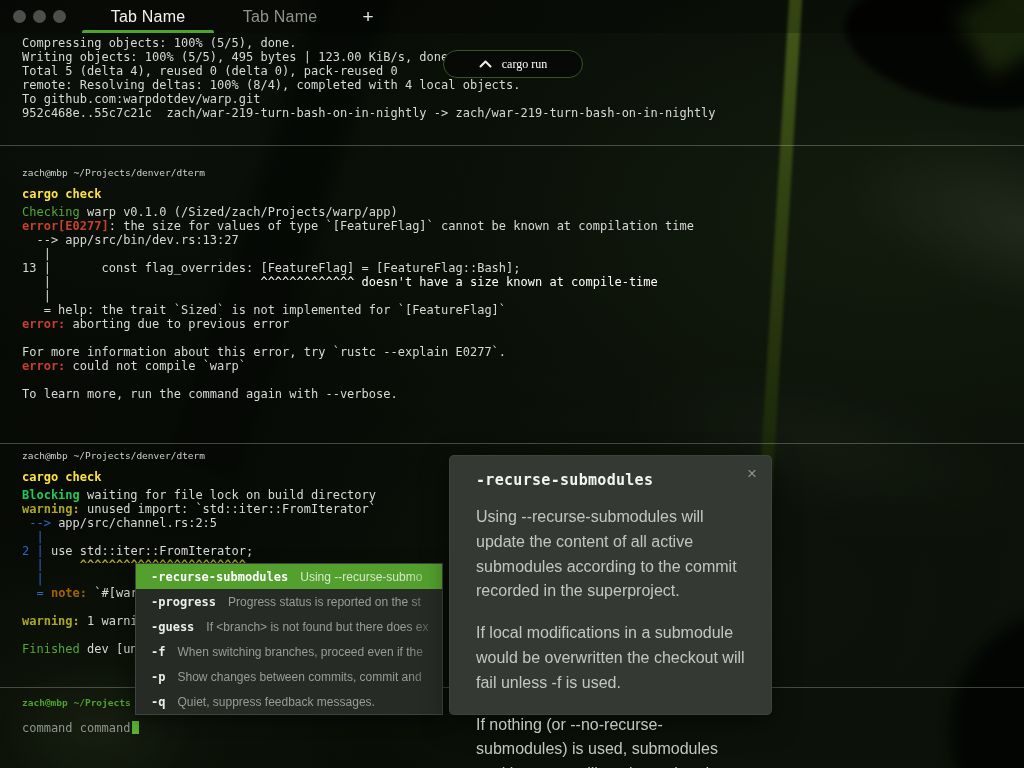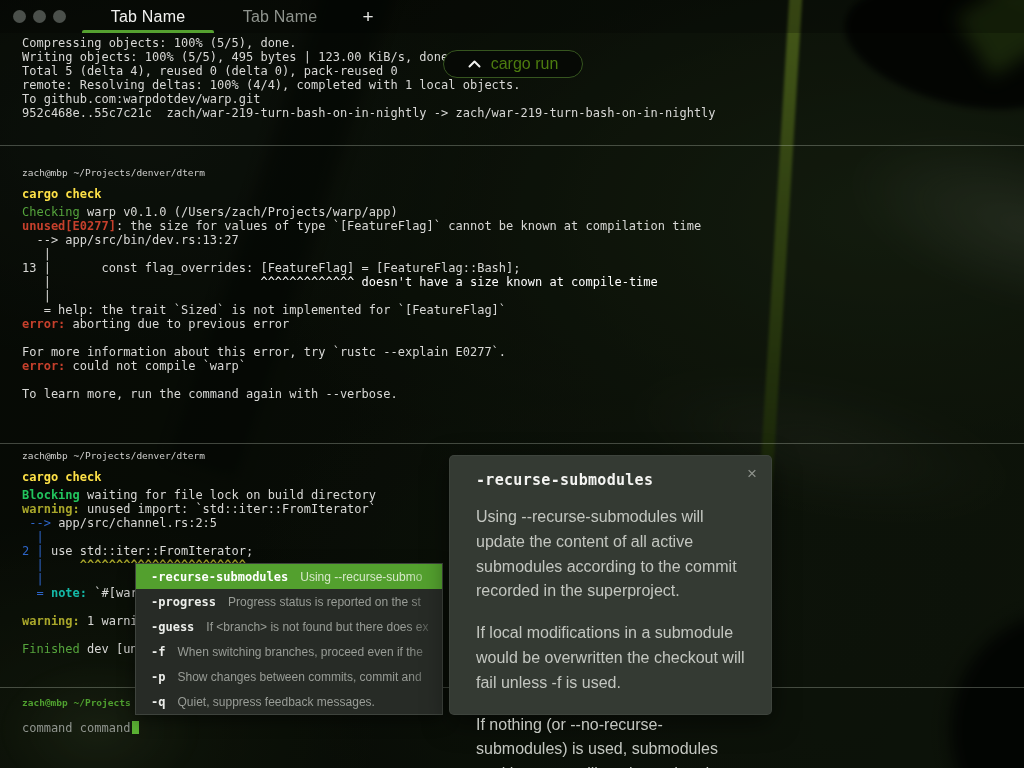--- a/index.html
+++ b/index.html
@@ -43,33 +43,33 @@
   .block{position:absolute;left:22px;z-index:2;}
   #blk0{top:36px;} #blk1{top:163px;} #blk2{top:446px;} #blk3{top:692px;}
   .tline{font-family:"DejaVu Sans Mono",monospace;font-size:12px;line-height:14px;height:14px;white-space:pre;}
   .tline.prompt{height:20px;line-height:20px;font-size:9.5px;}
   .tline.cmd{height:22px;line-height:22px;}
   .tline.promptg{height:28px;line-height:22px;font-size:9.5px;}
   .tline.cmdline{height:16px;line-height:16px;}
   .c-fg{color:#d8d8d6;} .c-dim{color:#90958f;}
   .c-red{color:#c6402c;font-weight:bold;} .c-red2{color:#ffffff;}
   .c-green{color:#55a43c;text-align:right;} .c-blue{color:#22c55e;font-weight:bold;} .c-bluem{color:#2d65c8;}
-  .c-yellow{color:#a8a62a;font-weight:bold;} .c-boldw{color:#14b8a6;font-weight:bold;}
+  .c-yellow{color:#a8a62a;font-weight:bold;} .c-boldw{color:#a16207;font-weight:bold;}
   .c-prompt{color:#cfcfcd;} .c-promptg{color:#4fa02f;font-weight:bold;}
   .c-cmd{color:#fde047;font-weight:bold;}
   .cursor{display:inline-block;width:7px;height:13px;background:#5cb334;margin-left:2px;vertical-align:-2px;}
 
   .sep{position:absolute;left:0;width:1024px;height:1px;background:rgba(205,215,200,0.30);z-index:2;}
   #sep1{top:145px;} #sep2{top:443px;} #sep3{top:687px;}
 
   
   .pill{position:absolute;left:443px;top:50px;width:140px;height:28px;z-index:4;
     background:#060905;border:1.5px solid #36551f;border-radius:15px;box-sizing:border-box;
     display:flex;align-items:center;justify-content:center;gap:10px;cursor:default;}
-  .pill .plabel{font-family:Liberation Sans, sans-serif;font-size:16px;color:#4d7c0f;}
+  .pill .plabel{font-family:Liberation Serif, serif;font-size:12px;color:#ffffff;}
 
   
   .dropdown{position:absolute;left:135px;top:563px;width:308px;z-index:5;
     background:#272b26;border:1px solid #3e433d;box-sizing:border-box;
     box-shadow:0 5px 16px rgba(0,0,0,0.45);}
   .drow{height:25px;display:flex;align-items:center;gap:12px;padding:0 10px 0 15px;position:relative;overflow:hidden;cursor:default;}
   .drow.sel{background:#53a02e;}
   .dflag{font-family:"DejaVu Sans Mono",monospace;font-size:12px;font-weight:bold;color:#eceeea;flex:none;}
   .drow.sel .dflag{color:#ffffff;}
   .ddesc{font-size:12px;color:#989c96;white-space:nowrap;overflow:hidden;flex:1;}
@@ -119,29 +119,29 @@
 </div>
 
 <div class="sep" id="sep1"></div>
 <div class="sep" id="sep2"></div>
 <div class="sep" id="sep3"></div>
 
 <div class="block" id="blk0">
     <div class="tline"><span class="c-fg">Compressing objects: 100% (5/5), done.</span></div>
     <div class="tline"><span class="c-fg">Writing objects: 100% (5/5), 495 bytes | 123.00 KiB/s, done.</span></div>
     <div class="tline"><span class="c-fg">Total 5 (delta 4), reused 0 (delta 0), pack-reused 0</span></div>
-    <div class="tline"><span class="c-fg">remote: Resolving deltas: 100% (4/4), completed with 1 local objects.</span></div>
+    <div class="tline"><span class="c-fg">remote: Resolving deltas: 100% (8/4), completed with 4 local objects.</span></div>
     <div class="tline"><span class="c-fg">To github.com:warpdotdev/warp.git</span></div>
     <div class="tline"><span class="c-fg">952c468e..55c7c21c  zach/war-219-turn-bash-on-in-nightly -&gt; zach/war-219-turn-bash-on-in-nightly</span></div>
   </div>
 <div class="block" id="blk1">
     <div class="tline prompt"><span class="c-prompt">zach@mbp ~/Projects/denver/dterm</span></div>
     <div class="tline cmd"><span class="c-cmd">cargo check</span></div>
-    <div class="tline"><span class="c-green">Checking</span><span class="c-fg"> warp v0.1.0 (/Users/zach/Projects/warp/app)</span></div>
-    <div class="tline"><span class="c-red">unused[E0277]</span><span class="c-fg">: the size for values of type `[FeatureFlag]` cannot be known at compilation time</span></div>
+    <div class="tline"><span class="c-green">Checking</span><span class="c-fg"> warp v0.1.0 (/Sized/zach/Projects/warp/app)</span></div>
+    <div class="tline"><span class="c-red">error[E0277]</span><span class="c-fg">: the size for values of type `[FeatureFlag]` cannot be known at compilation time</span></div>
     <div class="tline"><span class="c-fg">  --&gt; app/src/bin/dev.rs:13:27</span></div>
     <div class="tline"><span class="c-fg">   |</span></div>
     <div class="tline"><span class="c-fg">13 |       const flag_overrides: [FeatureFlag] = [FeatureFlag::Bash];</span></div>
     <div class="tline"><span class="c-fg">   |                             </span><span class="c-red2">^^^^^^^^^^^^^ doesn't have a size known at compile-time</span></div>
     <div class="tline"><span class="c-fg">   |</span></div>
     <div class="tline"><span class="c-fg">   = help: the trait `Sized` is not implemented for `[FeatureFlag]`</span></div>
     <div class="tline"><span class="c-red">error:</span><span class="c-fg"> aborting due to previous error</span></div>
     <div class="tline">&nbsp;</div>
     <div class="tline"><span class="c-fg">For more information about this error, try `rustc --explain E0277`.</span></div>
     <div class="tline"><span class="c-red">error:</span><span class="c-fg"> could not compile `warp`</span></div>

